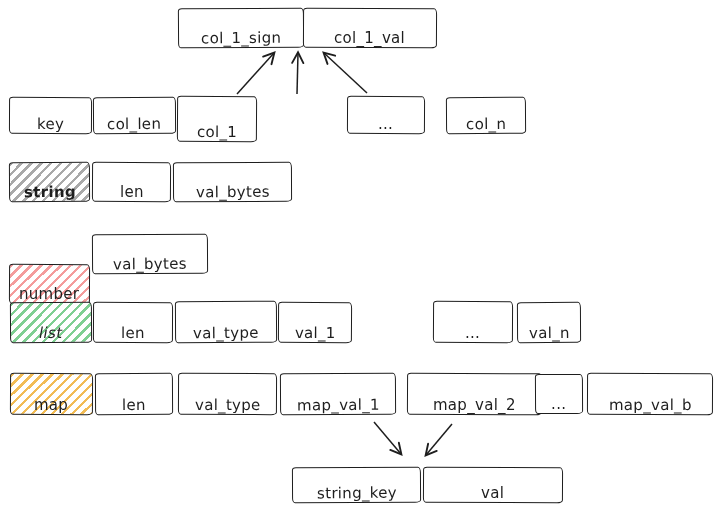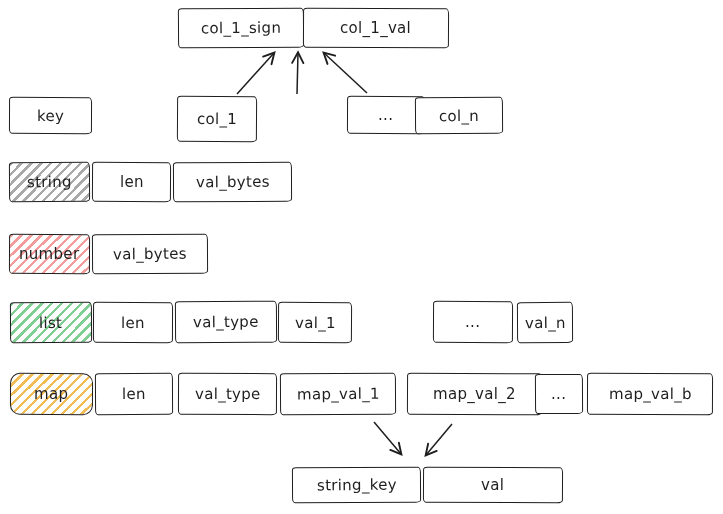--- a/index.html
+++ b/index.html
@@ -10,38 +10,40 @@
     font-family:"DejaVu Sans", sans-serif;
     color:#1e1e1e;
     overflow:hidden;
   }
   .box{
     position:absolute;
     box-sizing:border-box;
     border:1.9px solid #1e1e1e;
     border-radius:4px 3px 6px 3px / 3px 6px 3px 5px;
     background:#ffffff;
-    display:flex;align-items:center;justify-content:center;
+    display:flex;align-items:flex-end;justify-content:center;
     font-size:15px;
     letter-spacing:0.3px;
     white-space:nowrap;
   }
   .box span{transform:rotate(-0.3deg);}
   .hatch-gray{
     background-image:repeating-linear-gradient(135deg,#a9a9a9 0px,#a9a9a9 2.4px,transparent 2.4px,transparent 7px);
+    font-weight:bold;
   }
   .hatch-red{
     background-image:repeating-linear-gradient(135deg,#f49c9c 0px,#f49c9c 2.4px,transparent 2.4px,transparent 7px);
+    margin-top:30px;
   }
   .hatch-green{
     background-image:repeating-linear-gradient(135deg,#7fcf92 0px,#7fcf92 2.4px,transparent 2.4px,transparent 7px);
+    font-style:italic;
   }
   .hatch-orange{
     background-image:repeating-linear-gradient(135deg,#f2bc55 0px,#f2bc55 2.4px,transparent 2.4px,transparent 7px);
-    border-radius:10px;
   }
   .arrow-layer{
     position:absolute;left:0;top:0;width:723px;height:514px;
     pointer-events:none;
   }
 </style>
 </head>
 <body>
 
 <div class="canvas">
@@ -55,34 +57,37 @@
     <line x1="237" y1="94" x2="274" y2="53" stroke="#1e1e1e" stroke-width="1.5" marker-end="url(#ah)"></line>
     <line x1="297" y1="94" x2="298" y2="53" stroke="#1e1e1e" stroke-width="1.5" marker-end="url(#ah)"></line>
     <line x1="367" y1="93" x2="324" y2="53" stroke="#1e1e1e" stroke-width="1.5" marker-end="url(#ah)"></line>
     <line x1="374" y1="422" x2="401" y2="454" stroke="#1e1e1e" stroke-width="1.5" marker-end="url(#ah)"></line>
     <line x1="452" y1="424" x2="426" y2="455" stroke="#1e1e1e" stroke-width="1.5" marker-end="url(#ah)"></line>
   </svg>
 
   <div class="box" style="left:178px;top:8px;width:126px;height:40px;transform:rotate(-0.35deg)">
     <span>col_1_sign</span>
   </div>
-  <div class="box" style="left:303px;top:8px;width:146px;height:40px;transform:rotate(0.3deg)">
+  <div class="box" style="left:303px;top:8px;width:134px;height:40px;transform:rotate(0.3deg)">
     <span>col_1_val</span>
   </div>
 
   <div class="box" style="left:9px;top:97px;width:83px;height:37px;transform:rotate(0.25deg)">
     <span>key</span>
+  </div>
+  <div class="box" style="left:93px;top:97px;width:83px;height:37px;transform:rotate(-0.3deg)">
+    <span>col_len</span>
   </div>
   <div class="box" style="left:177px;top:96px;width:80px;height:46px;transform:rotate(0.35deg)">
     <span>col_1</span>
   </div>
   <div class="box" style="left:347px;top:96px;width:78px;height:38px;transform:rotate(0.3deg)">
     <span>...</span>
   </div>
-  <div class="box" style="left:415px;top:97px;width:88px;height:37px;transform:rotate(-0.35deg)">
+  <div class="box" style="left:446px;top:97px;width:80px;height:37px;transform:rotate(-0.35deg)">
     <span>col_n</span>
   </div>
 
   <div class="box hatch-gray" style="left:9px;top:162px;width:81px;height:40px;transform:rotate(-0.3deg)">
     <span>string</span>
   </div>
   <div class="box" style="left:92px;top:162px;width:79px;height:40px;transform:rotate(0.3deg)">
     <span>len</span>
   </div>
   <div class="box" style="left:173px;top:162px;width:119px;height:40px;transform:rotate(-0.25deg)">
@@ -104,21 +109,21 @@
   </div>
   <div class="box" style="left:175px;top:301px;width:102px;height:42px;transform:rotate(-0.3deg)">
     <span>val_type</span>
   </div>
   <div class="box" style="left:278px;top:302px;width:74px;height:41px;transform:rotate(0.35deg)">
     <span>val_1</span>
   </div>
   <div class="box" style="left:433px;top:301px;width:80px;height:42px;transform:rotate(0.3deg)">
     <span>...</span>
   </div>
-  <div class="box" style="left:517px;top:302px;width:56px;height:41px;transform:rotate(-0.3deg)">
+  <div class="box" style="left:517px;top:302px;width:64px;height:41px;transform:rotate(-0.3deg)">
     <span>val_n</span>
   </div>
 
   <div class="box hatch-orange" style="left:10px;top:373px;width:83px;height:42px;transform:rotate(0.3deg)">
     <span>map</span>
   </div>
   <div class="box" style="left:95px;top:373px;width:78px;height:42px;transform:rotate(-0.3deg)">
     <span>len</span>
   </div>
   <div class="box" style="left:178px;top:373px;width:99px;height:42px;transform:rotate(0.25deg)">

